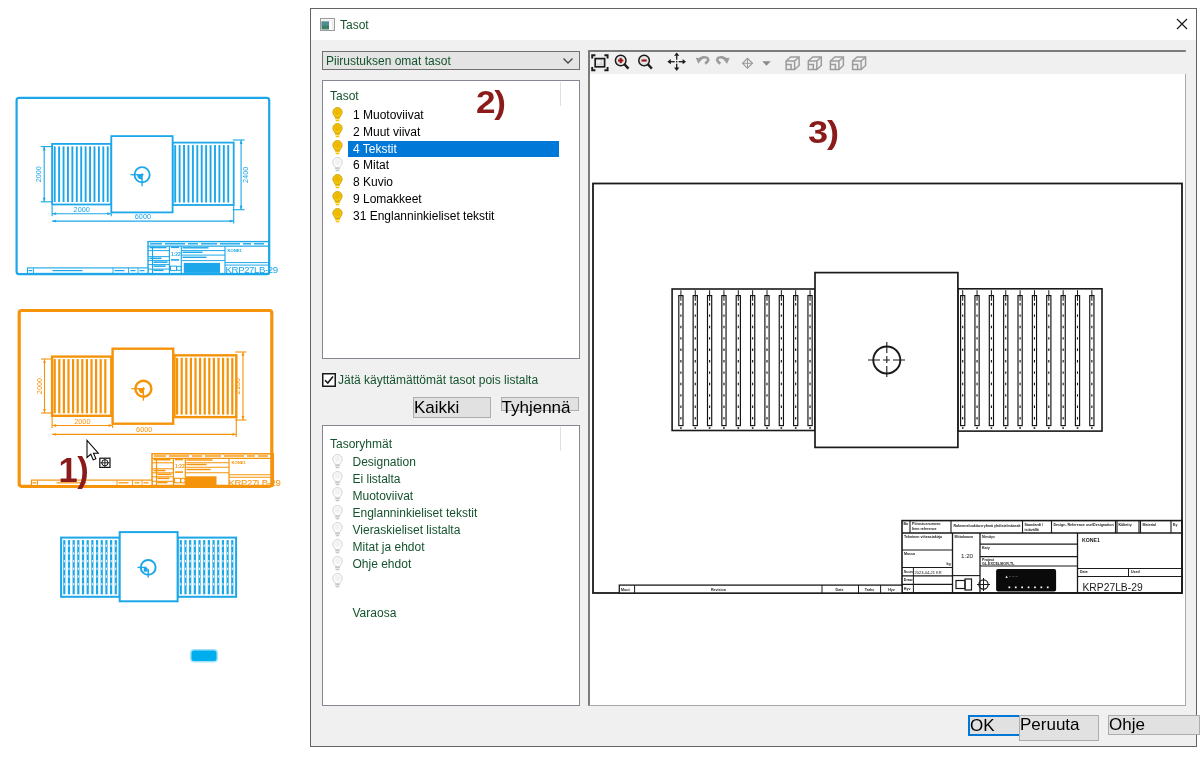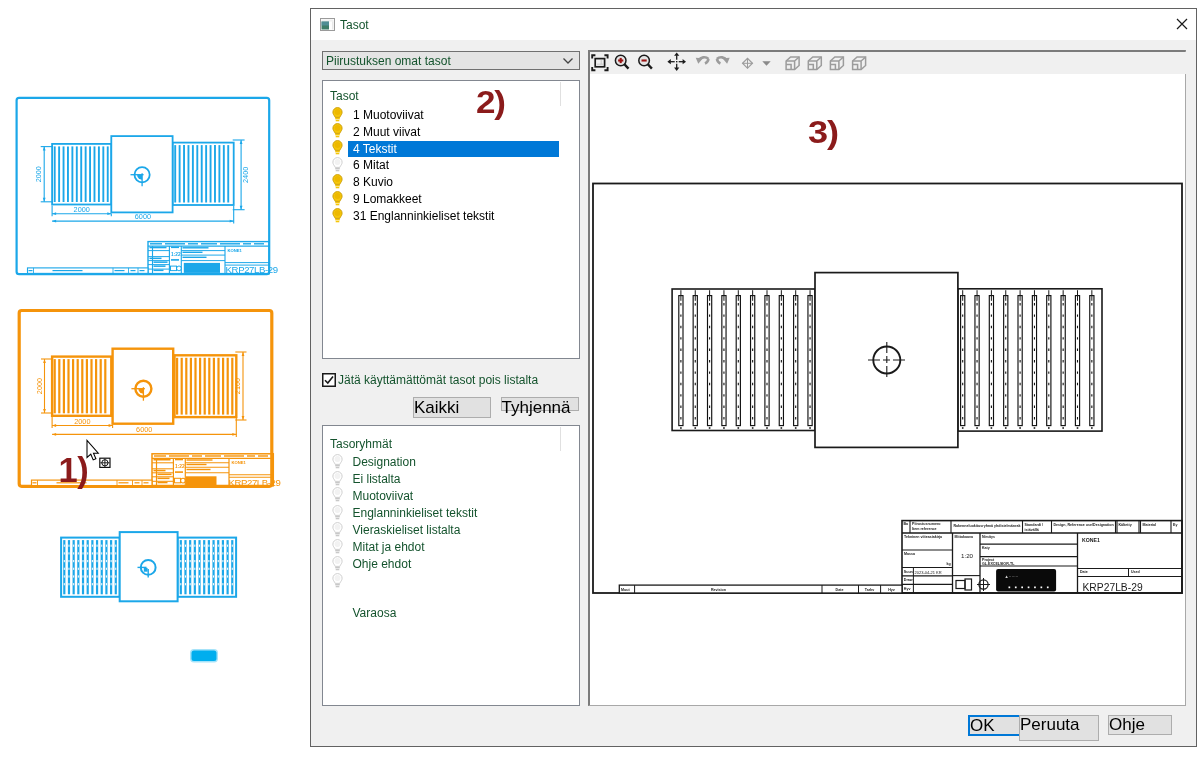--- a/index.html
+++ b/index.html
@@ -641,15 +641,15 @@
     <line x1="858" y1="585.1" x2="858" y2="593" stroke="#1a1a1a" stroke-width="1"></line>
     <line x1="880.1" y1="585.1" x2="880.1" y2="593" stroke="#1a1a1a" stroke-width="1"></line>
     <text transform="translate(620.5 590.8) scale(0.36)" x="0" y="0" font-family="Liberation Sans, sans-serif" font-size="10" fill="#1a1a1a" font-weight="bold" text-anchor="start">Muut</text>
     <text transform="translate(718 590.8) scale(0.36)" x="0" y="0" font-family="Liberation Sans, sans-serif" font-size="10" fill="#1a1a1a" font-weight="bold" text-anchor="middle">Revision</text>
     <text transform="translate(839 590.8) scale(0.36)" x="0" y="0" font-family="Liberation Sans, sans-serif" font-size="10" fill="#1a1a1a" font-weight="bold" text-anchor="middle">Date</text>
     <text transform="translate(869 590.8) scale(0.36)" x="0" y="0" font-family="Liberation Sans, sans-serif" font-size="10" fill="#1a1a1a" font-weight="bold" text-anchor="middle">Tarkv</text>
     <text transform="translate(891 590.8) scale(0.36)" x="0" y="0" font-family="Liberation Sans, sans-serif" font-size="10" fill="#1a1a1a" font-weight="bold" text-anchor="middle">Hyv</text>
   </svg>
 <div class="btn" style="left:968px;top:714.5px;width:79.5px;height:21px;line-height:17px;border:2px solid #0078d7;z-index:4">OK</div>
 <div class="btn" style="left:1019px;top:715px;width:79.5px;height:26px;line-height:18px;z-index:4">Peruuta</div>
-<div class="btn" style="left:1108px;top:715px;width:64px;height:20px;line-height:18px;z-index:4">Ohje</div>
+<div class="btn" style="left:1108px;top:715px;width:92px;height:20px;line-height:18px;z-index:4">Ohje</div>
 <div class="a" style="left:58.6px;top:451px;font-size:34.5px;font-weight:bold;color:#8B1B1B;letter-spacing:-0.5px;z-index:7">1)</div>
 <div class="a" style="left:476px;top:85px;font-size:31px;font-weight:bold;color:#8B1B1B;letter-spacing:-1px;z-index:7;transform:scaleX(1.13);transform-origin:0 0">2)</div>
 <div class="a" style="left:808px;top:113.5px;font-size:32px;font-weight:bold;color:#8B1B1B;letter-spacing:-1px;z-index:7;transform:scaleX(1.13);transform-origin:0 0">3)</div>
 </body></html>

